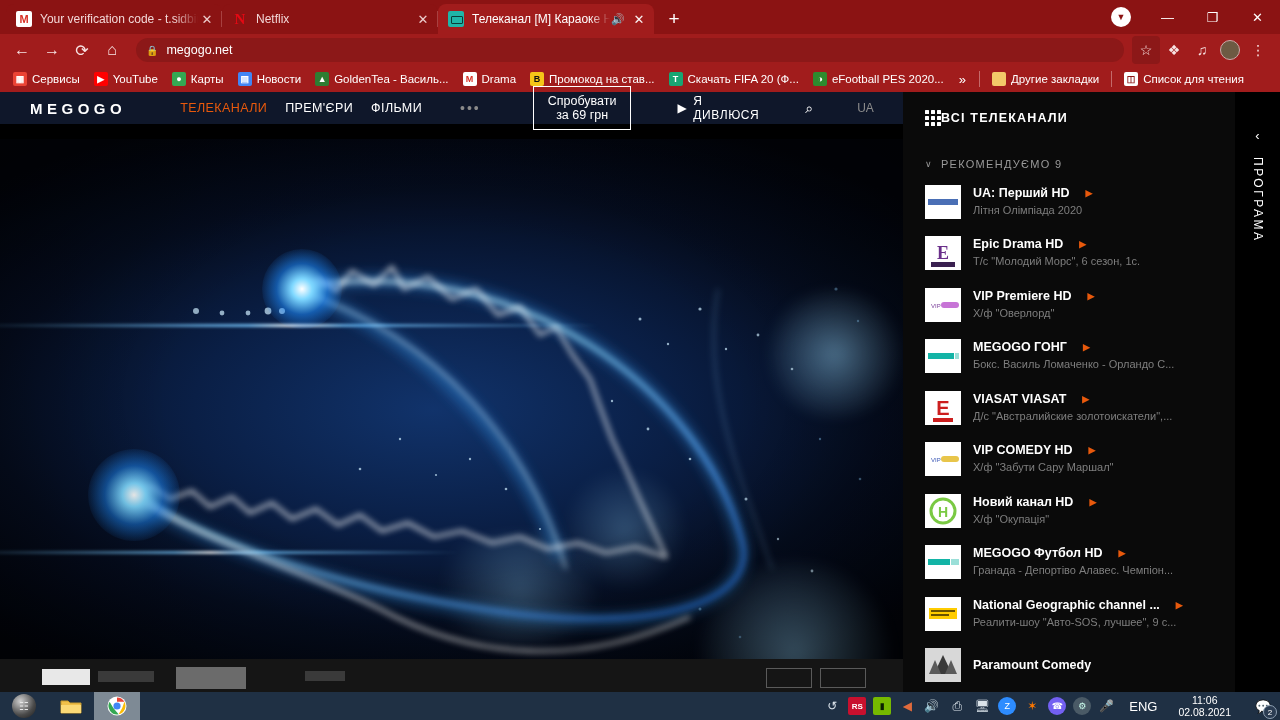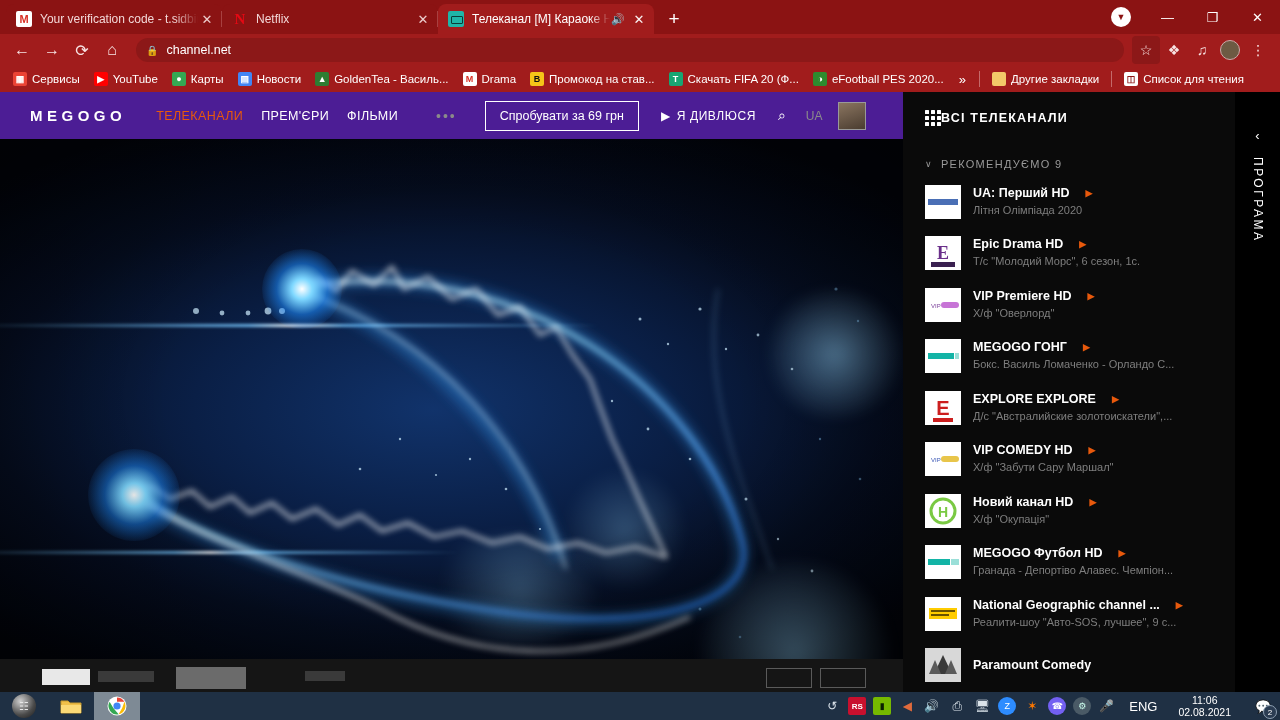--- a/index.html
+++ b/index.html
@@ -82,21 +82,21 @@
   .bm-ico { width: 14px; height: 14px; flex:0 0 14px; margin-right: 5px; border-radius: 2px;
             display:flex; align-items:center;justify-content:center; font-size:9px; font-weight:bold; color:#fff; }
   .bm-sep { width: 1px; height: 16px; background: #c46a6a; margin: 0 5px; }
   .bm-chev { padding: 0 8px; font-size: 13px; }
 
   
   .page { position: absolute; left: 0; top: 92px; width: 1280px; height: 600px; background: #000; display: flex; }
 
   
   .videocol { width: 903px; height: 600px; position: relative; background: #000; }
-  .mg-header { height: 47px; background: #4c1d95; display: flex; align-items: center; padding-left: 30px; }
+  .mg-header { height: 32px; background: #0f172a; display: flex; align-items: center; padding-left: 30px; gap: 24px; }
   .mg-logo { color: #fff; font-size: 15px; letter-spacing: 4.5px; font-weight: bold; margin-right: 30px; }
   .mg-nav { display: flex; align-items: center; gap: 18px; font-size: 12.5px; letter-spacing: .4px; }
   .mg-nav a { color: #ffffff; text-decoration: none; }
   .mg-nav a.active { color: #e8590c; }
   .mg-dots { color: #8a8a8a; letter-spacing: 2px; font-size: 14px; margin-left: 20px; }
   .mg-try { margin-left: 28px; border: 1px solid #ffffff; color: #fff; font-size: 12.5px;
             padding: 7px 14px; background: transparent; }
   .mg-watch { margin-left: 22px; color: #fff; font-size: 12px; letter-spacing: .6px; display:flex; align-items:center; gap:6px;}
   .mg-search { margin-left: 22px; color:#fff; font-size: 14px; }
   .mg-lang { margin-left: 20px; color: #8b8b8b; font-size: 12px; }
@@ -213,21 +213,21 @@
   </div>
 
   <div class="toolbar">
     <span class="navbtn">←</span>
     <span class="navbtn">→</span>
     <span class="navbtn">⟳</span>
     <span class="navbtn">⌂</span>
 
     <div class="omnibox">
       <span class="lock-ico">🔒</span>
-      <span class="url-host">channel.net</span>
+      <span class="url-host">megogo.net</span>
     </div>
 
     <div class="tb-right">
       <span class="tb-ico starred">☆</span>
       <span class="tb-ico">❖</span>
       <span class="tb-ico">♫</span>
       <span class="tb-avatar"></span>
       <span class="tb-ico">⋮</span>
     </div>
   </div>
@@ -492,21 +492,21 @@
         <div class="chan">
           <span class="chan-logo">
             <svg width="36" height="34">
                 <rect width="36" height="34" fill="#fff"></rect>
                 <text x="18" y="24" font-size="20" font-weight="bold" fill="#cc1f1f" text-anchor="middle" font-family="Liberation Sans,sans-serif">E</text>
                 <rect x="8" y="27" width="20" height="4" fill="#cc1f1f"></rect>
               </svg>
             </span>
           <span class="chan-meta">
             <span class="chan-name">
-              <span>EXPLORE EXPLORE</span>
+              <span>VIASAT VIASAT</span>
               <span class="chan-play">▶</span>
             </span>
             <span class="chan-prog">Д/с "Австралийские золотоискатели",...</span>
           </span>
         </div>
 
         <div class="chan">
           <span class="chan-logo">
             <svg width="36" height="14">
                 <rect width="36" height="14" fill="#fff"></rect>

